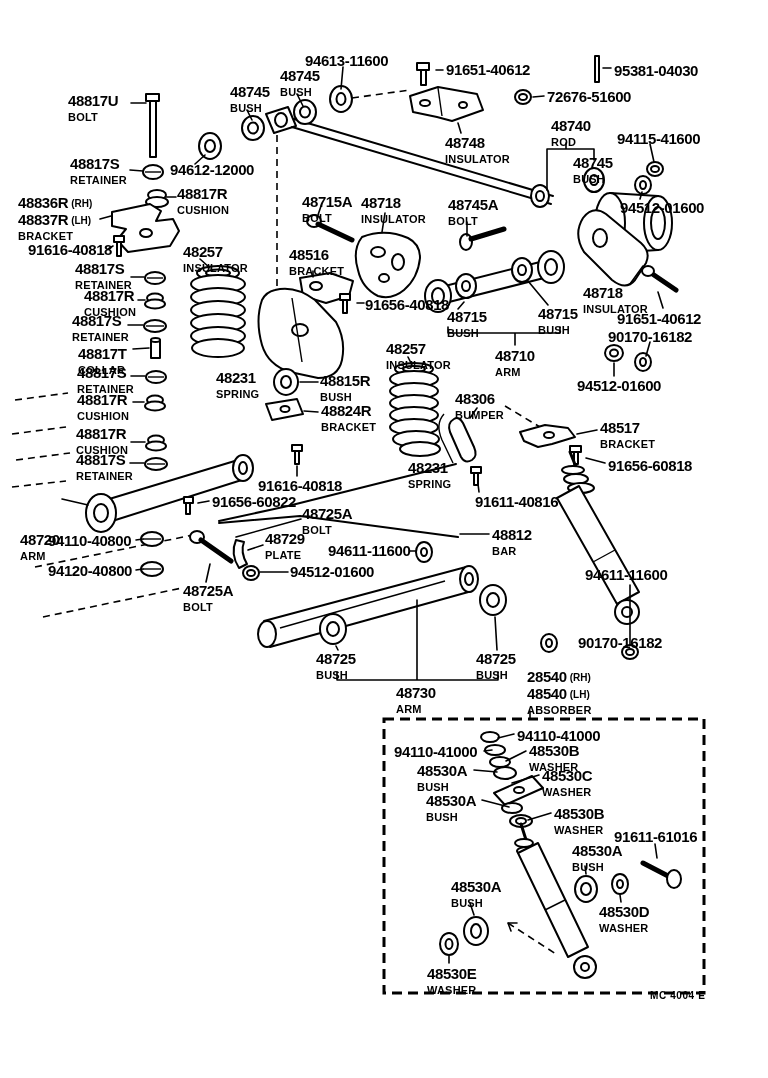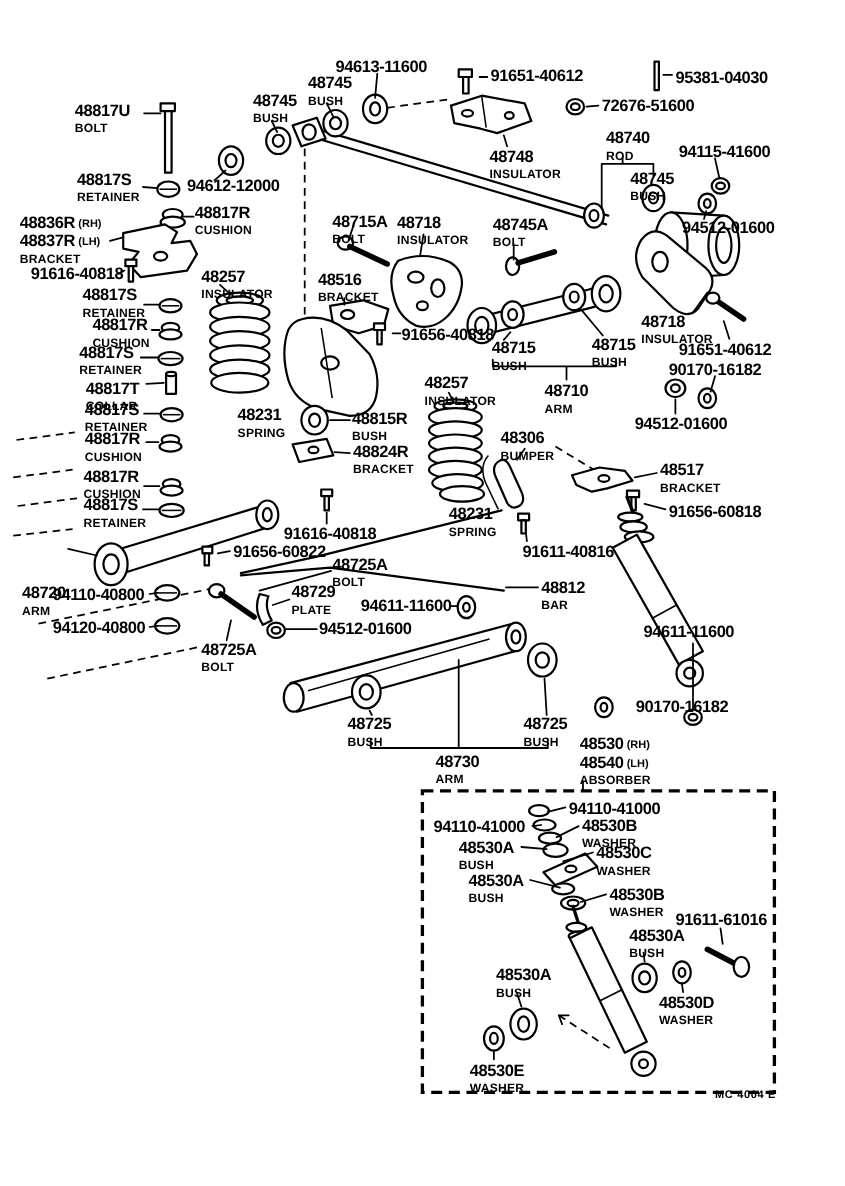--- a/index.html
+++ b/index.html
@@ -354,21 +354,21 @@
       <div class="plabel" style="left: 492px; top: 526px;"><span class="code">48812</span><div class="sub">BAR</div></div>
       <div class="plabel" style="left: 328px; top: 542px;"><span class="code">94611-11600</span></div>
       <div class="plabel" style="left: 265px; top: 530px;"><span class="code">48729</span><div class="sub">PLATE</div></div>
       <div class="plabel" style="left: 290px; top: 563px;"><span class="code">94512-01600</span></div>
       <div class="plabel" style="left: 302px; top: 505px;"><span class="code">48725A</span><div class="sub">BOLT</div></div>
       <div class="plabel" style="left: 585px; top: 566px;"><span class="code">94611-11600</span></div>
       <div class="plabel" style="left: 578px; top: 634px;"><span class="code">90170-16182</span></div>
       <div class="plabel" style="left: 316px; top: 650px;"><span class="code">48725</span><div class="sub">BUSH</div></div>
       <div class="plabel" style="left: 476px; top: 650px;"><span class="code">48725</span><div class="sub">BUSH</div></div>
       <div class="plabel" style="left: 396px; top: 684px;"><span class="code">48730</span><div class="sub">ARM</div></div>
-      <div class="plabel" style="left: 527px; top: 668px;"><span class="code">48530</span><span class="suffix">(RH)</span></div>
+      <div class="plabel" style="left: 527px; top: 668px;"><span class="code">28540</span><span class="suffix">(RH)</span></div>
       <div class="plabel" style="left: 527px; top: 685px;"><span class="code">48540</span><span class="suffix">(LH)</span><div class="sub">ABSORBER</div></div>
       <div class="plabel" style="left: 517px; top: 727px;"><span class="code">94110-41000</span></div>
       <div class="plabel" style="left: 394px; top: 743px;"><span class="code">94110-41000</span></div>
       <div class="plabel" style="left: 529px; top: 742px;"><span class="code">48530B</span><div class="sub">WASHER</div></div>
       <div class="plabel" style="left: 417px; top: 762px;"><span class="code">48530A</span><div class="sub">BUSH</div></div>
       <div class="plabel" style="left: 542px; top: 767px;"><span class="code">48530C</span><div class="sub">WASHER</div></div>
       <div class="plabel" style="left: 426px; top: 792px;"><span class="code">48530A</span><div class="sub">BUSH</div></div>
       <div class="plabel" style="left: 554px; top: 805px;"><span class="code">48530B</span><div class="sub">WASHER</div></div>
       <div class="plabel" style="left: 614px; top: 828px; text-align: right;"><span class="code">91611-61016</span></div>
       <div class="plabel" style="left: 572px; top: 842px;"><span class="code">48530A</span><div class="sub">BUSH</div></div>

